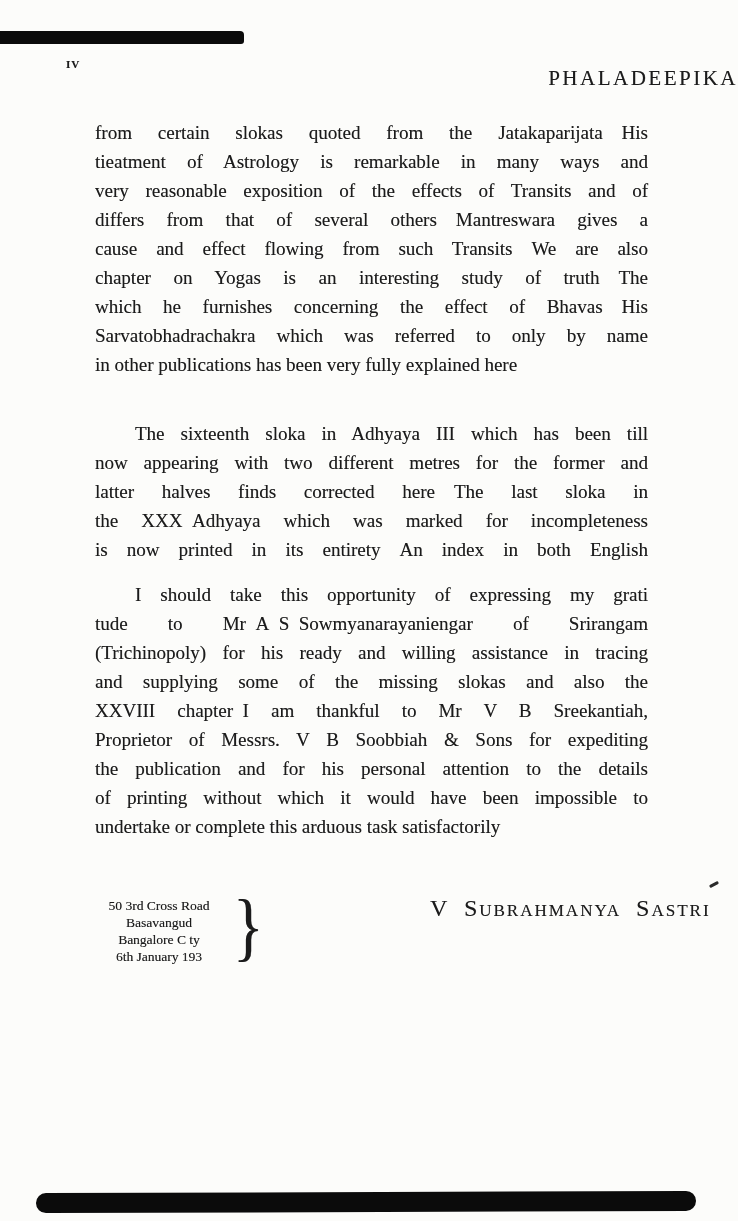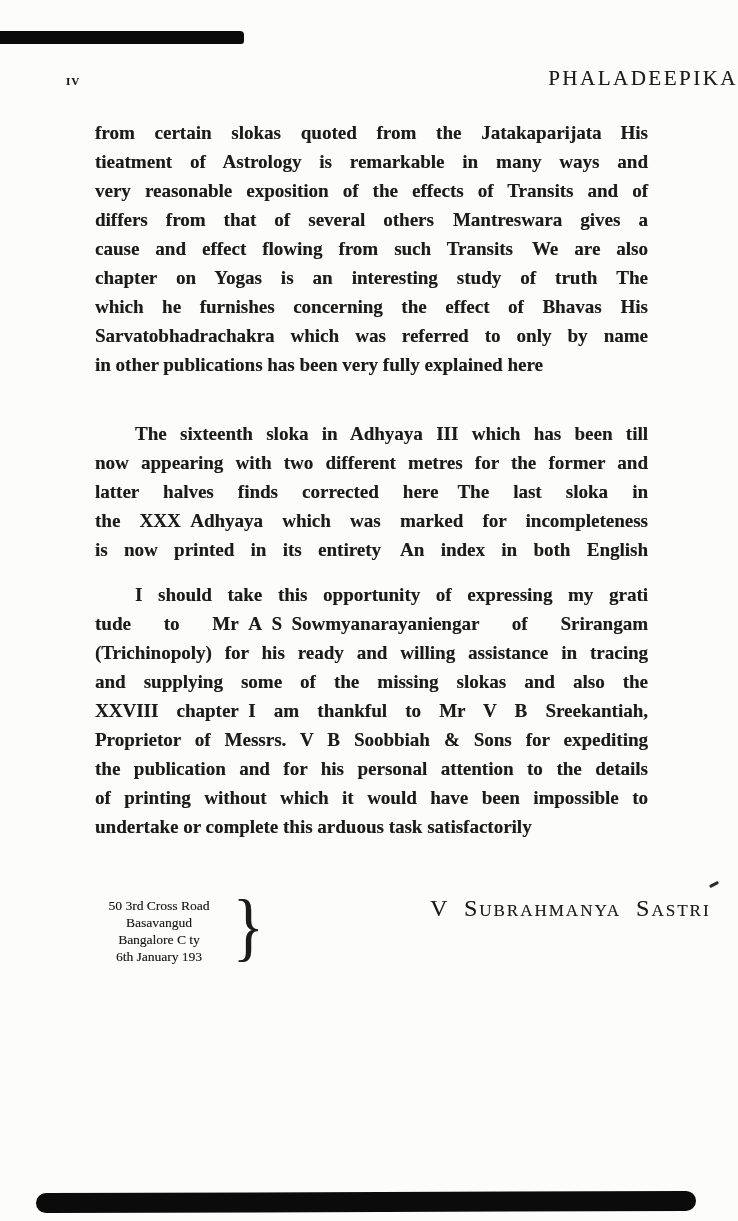--- a/index.html
+++ b/index.html
@@ -11,32 +11,32 @@
     overflow:hidden;
     font-family:"Liberation Serif", serif;
     color:#1f1f1f;
   }
   
   .inked{
     text-shadow:0.25px 0.25px 0 rgba(35,35,35,0.45);
     filter:blur(0.22px) contrast(1.04);
   }
   .pgnum{
-    position:absolute;left:66px;top:72px;
+    position:absolute;left:66px;top:55px;
     font-size:15px;font-variant:small-caps;letter-spacing:1px;font-weight:bold;
   }
   .running-title{
     position:absolute;left:0;top:66px;width:100%;
     text-align:right;font-size:21px;letter-spacing:2.5px;font-weight:500;
   }
   .text-col{
     position:absolute;left:95px;right:90px;top:118px;
     font-size:19px;line-height:29px;
   }
-  .para{margin:0;padding:0;font-weight:bold;}
+  .para{margin:0;padding:0;}
   .para + .para.gap-lg{margin-top:40px;}
   .para + .para.gap-md{margin-top:16px;}
   .jline{text-align:justify;text-align-last:justify;}
   .lastline{text-align:center;text-align-last:left;}
   .indent{text-indent:40px;}
   .address-block{
     position:absolute;left:92px;top:897px;width:134px;
     font-size:13.5px;line-height:17px;text-align:center;
   }
   .brace{

